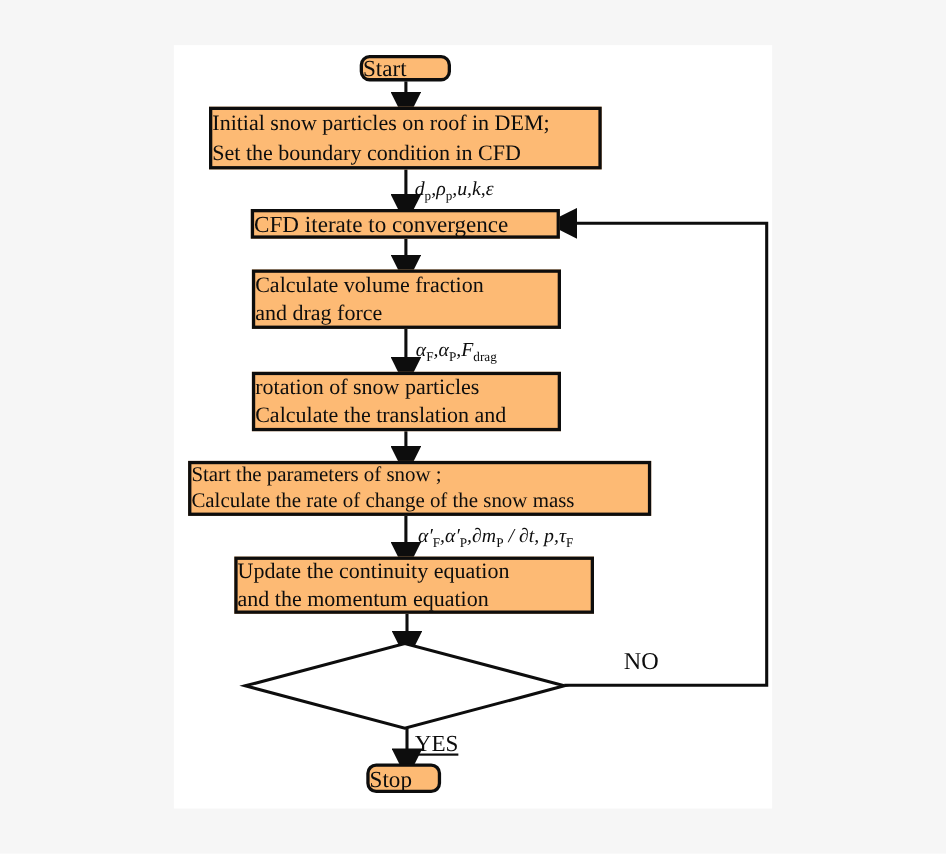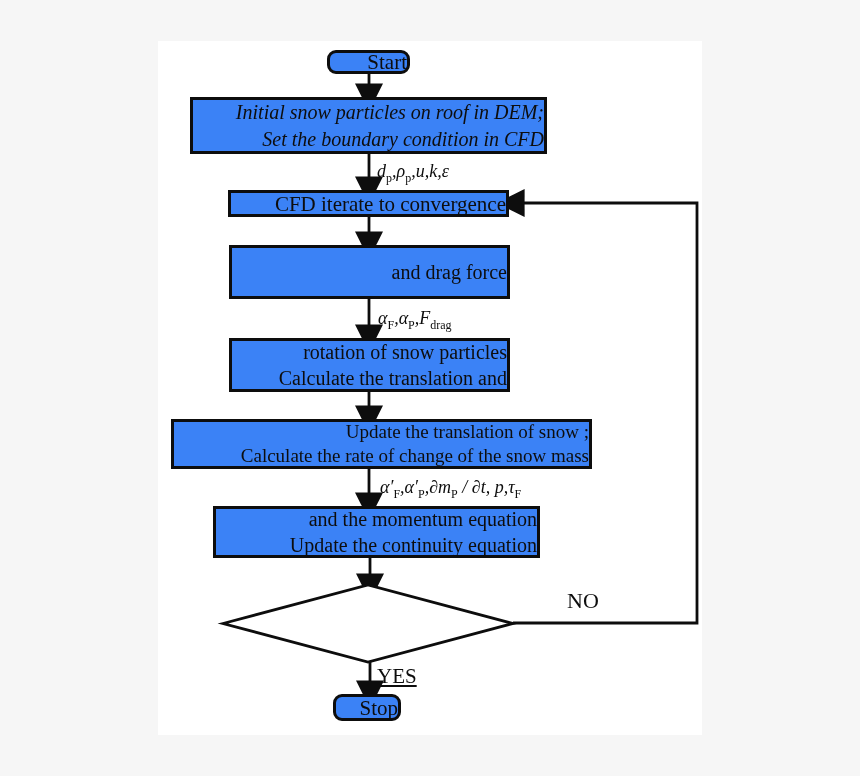--- a/index.html
+++ b/index.html
@@ -12,33 +12,33 @@
     overflow: hidden;
   }
   #page { position: absolute; left: 0; top: 0; width: 860px; height: 776px; }
   #panel {
     position: absolute; left: 158px; top: 41px; width: 544px; height: 694px;
     background: #ffffff;
   }
   #connectors { position: absolute; left: 0; top: 0; width: 860px; height: 776px; }
   .node {
     position: absolute;
-    background: #3b82f6;
+    background: #fdba74;
     border: 3px solid #0d0d0d;
     display: flex;
     flex-direction: column;
-    align-items: flex-end;
+    align-items: flex-start;
     justify-content: center;
     text-align: center;
     font-size: 20px;
     line-height: 26px;
     white-space: nowrap;
   }
   .terminal { border-radius: 9px; font-size: 21px; }
-  #box1 { left: 190px; top: 97px;  width: 357px; height: 57px; line-height: 27px; font-style: italic; }
+  #box1 { left: 190px; top: 97px;  width: 357px; height: 57px; line-height: 27px; }
   #box2 { left: 228px; top: 190px; width: 281px; height: 27px; font-size: 21px; }
   #box3 { left: 229px; top: 245px; width: 281px; height: 54px; }
   #box4 { left: 229px; top: 338px; width: 281px; height: 54px; }
   #box5 { left: 171px; top: 419px; width: 421px; height: 50px; font-size: 19px; line-height: 24px; }
   #box6 { left: 213px; top: 506px; width: 327px; height: 52px; }
   #start { left: 327px; top: 50px;  width: 83px; height: 24px; }
   #stop  { left: 333px; top: 694px; width: 68px; height: 27px; }
   .free-label {
     position: absolute;
     white-space: nowrap;
@@ -96,40 +96,41 @@
     <div>Set the boundary condition in CFD</div>
   </div>
 
   <div class="param" id="param1">d<sub>p</sub>,ρ<sub>p</sub>,u,k,ε</div>
 
   <div class="node" id="box2">
     <div>CFD iterate to convergence</div>
   </div>
 
   <div class="node" id="box3">
+    <div>Calculate volume fraction</div>
     <div>and drag force</div>
   </div>
 
   <div class="param" id="param2">α<sub>F</sub>,α<sub>P</sub>,F<sub>drag</sub></div>
 
   <div class="node" id="box4">
     <div>rotation of snow particles</div>
     <div>Calculate the translation and</div>
   </div>
 
   <div class="node" id="box5">
-    <div>Update the translation of snow ;</div>
+    <div>Start the parameters of snow ;</div>
     <div>Calculate the rate of change of the snow mass</div>
   </div>
 
   <div class="param" id="param3">α′<sub>F</sub>,α′<sub>P</sub>,∂m<sub>P</sub> / ∂t, p,τ<sub>F</sub></div>
 
   <div class="node" id="box6">
+    <div>Update the continuity equation</div>
     <div>and the momentum equation</div>
-    <div>Update the continuity equation</div>
   </div>
 
   <div class="free-label" id="no-label">NO</div>
   <div class="free-label" id="yes-label">YES</div>
 
   <div class="node terminal" id="stop">
     <div>Stop</div>
   </div>
 
 </div>

